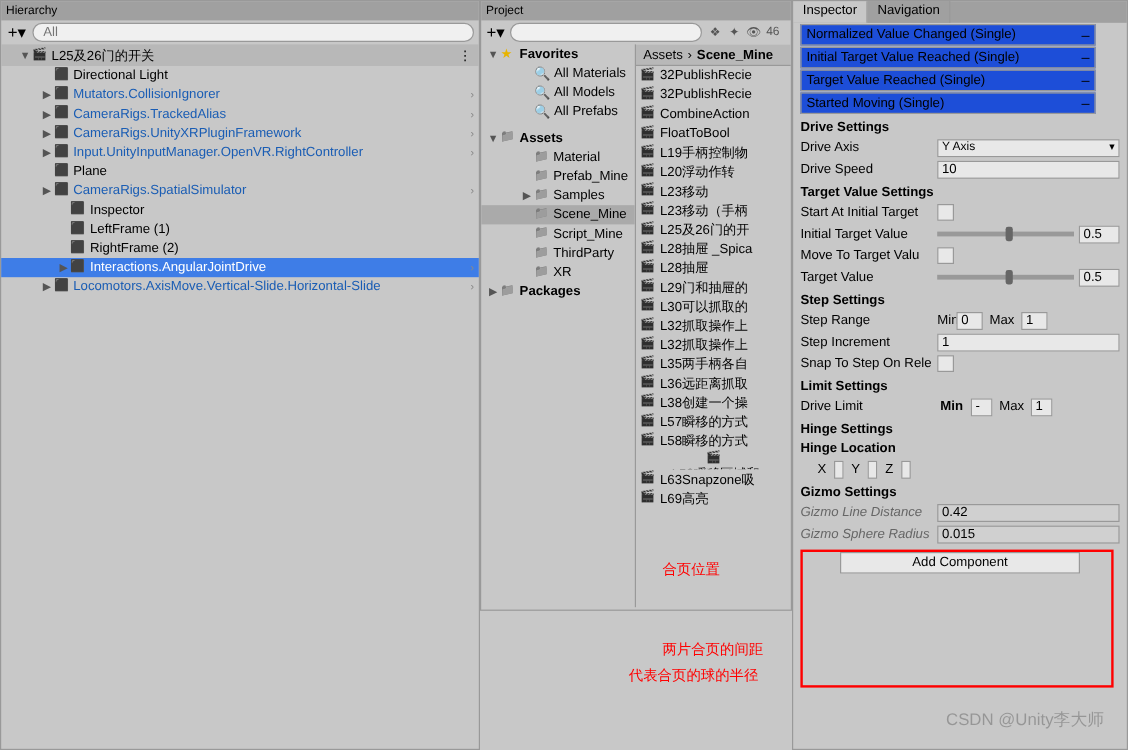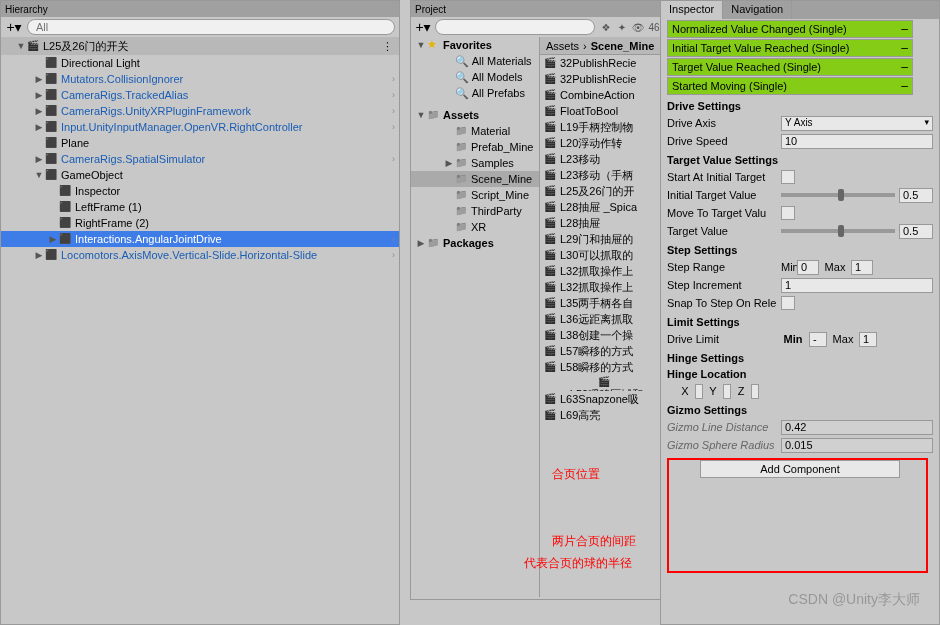--- a/index.html
+++ b/index.html
@@ -4,21 +4,21 @@
 <style>
   * { box-sizing: border-box; margin: 0; padding: 0; font-family: Arial, sans-serif; }
   body { background: #c8c8c8; font-size: 11px; color: #000; width: 940px; height: 625px; overflow: hidden; position: relative; }
   .panel { background: #c8c8c8; border: 1px solid #999; }
   .panel-header { background: #a0a0a0; height: 16px; display: flex; align-items: center; padding: 0 4px; font-size: 10px; }
   .toolbar { display: flex; align-items: center; padding: 2px 4px; height: 20px; gap: 4px; }
   .addbtn { width: 18px; font-size: 14px; text-align: center; }
   .search { flex: 1; background: #f0f0f0; border: 1px solid #999; border-radius: 8px; padding: 1px 8px; font-size: 11px; height: 16px; }
   
   #hierarchy { position: absolute; left: 0; top: 0; width: 400px; height: 625px; }
-  #project { position: absolute; left: 410px; top: 0; width: 260px; height: 600px; }
+  #project { position: absolute; left: 400px; top: 0; width: 260px; height: 509px; }
   #inspector { position: absolute; left: 660px; top: 0; width: 280px; height: 625px; }
   
   .tree-row { display: flex; align-items: center; height: 16px; padding: 0; white-space: nowrap; overflow: hidden; }
   .tree-row.selected { background: #3e7de7; color: #fff; }
   .foldout { width: 12px; display: inline-block; text-align: center; font-size: 9px; color: #555; }
   .foldout.open::before { content: "▼"; }
   .foldout.closed::before { content: "▶"; }
   .go-icon { width: 14px; height: 14px; display: inline-block; margin-right: 2px; }
   .go-icon.cube::before { content: "⬛"; font-size: 10px; color: #aaa; }
   .go-icon.prefab::before { content: "⬛"; font-size: 10px; color: #4a9eff; }
@@ -41,21 +41,21 @@
   .insp-row { display: flex; align-items: center; padding: 1px 6px; height: 18px; gap: 4px; }
   .insp-label { flex: 0 0 110px; font-size: 11px; }
   .insp-label-sm { width: 12px; font-size: 11px; text-align: center; }
   .insp-input { flex: 1; background: #e8e8e8; border: 1px solid #999; padding: 0 3px; font-size: 11px; height: 15px; min-width: 0; }
   .insp-check { width: 14px; height: 14px; background: #e8e8e8; border: 1px solid #999; }
   .insp-slider { flex: 1; height: 4px; background: #999; position: relative; }
   .insp-slider::after { content: ""; position: absolute; top: -4px; left: 50%; width: 6px; height: 12px; background: #666; border-radius: 2px; }
   .insp-val { width: 34px; background: #e8e8e8; border: 1px solid #999; padding: 0 3px; font-size: 11px; height: 15px; }
   .insp-dropdown { flex: 1; background: #e8e8e8; border: 1px solid #999; padding: 0 3px; font-size: 10px; height: 15px; position: relative; }
   .insp-dropdown::after { content: "▾"; position: absolute; right: 3px; font-size: 9px; }
-  .event-btn { background: #84cc16; border: 1px solid #999; width: 246px; margin: 1px 6px; padding: 2px 4px; font-size: 11px; height: 18px; display: flex; align-items: center; position: relative; }
+  .event-btn { background: #1d4ed8; border: 1px solid #999; width: 246px; margin: 1px 6px; padding: 2px 4px; font-size: 11px; height: 18px; display: flex; align-items: center; position: relative; }
   .event-btn::after { content: "–"; position: absolute; right: 4px; font-size: 12px; }
   .add-comp-btn { background: #e8e8e8; border: 1px solid #999; margin: 6px auto; padding: 2px 20px; display: block; font-size: 11px; width: 200px; text-align: center; }
   
   .redbox1 { position: absolute; border: 2px solid red; left: 667px; top: 458px; width: 261px; height: 115px; pointer-events: none; }
   .anno { position: absolute; color: red; font-size: 12px; }
   .watermark { position: absolute; bottom: 16px; right: 20px; color: rgba(0,0,0,0.25); font-size: 14px; }
   
   .tab-row { display: flex; background: #a0a0a0; height: 18px; }
   .tab { padding: 2px 8px; font-size: 11px; background: #c8c8c8; border-right: 1px solid #999; }
   .tab.inactive { background: #a0a0a0; }
@@ -110,25 +110,20 @@
       <div class="tree-row indent-2" style="position: relative;">
         <span class="foldout "></span>
         <span class="go-icon cube"></span>
         <span>Plane</span>
       </div>
       <div class="tree-row indent-2" style="position: relative;">
         <span class="foldout closed"></span>
         <span class="go-icon prefab"></span>
         <span class="prefab-text">CameraRigs.SpatialSimulator</span>
         <span class="row-chevron">›</span>
-      </div>
-      <div class="tree-row indent-2" style="position: relative;">
-        <span class="foldout open"></span>
-        <span class="go-icon cube"></span>
-        <span>GameObject</span>
       </div>
       <div class="tree-row indent-3" style="position: relative;">
         <span class="foldout "></span>
         <span class="go-icon cube"></span>
         <span>Inspector</span>
       </div>
       <div class="tree-row indent-3" style="position: relative;">
         <span class="foldout "></span>
         <span class="go-icon cube"></span>
         <span>LeftFrame (1)</span>

